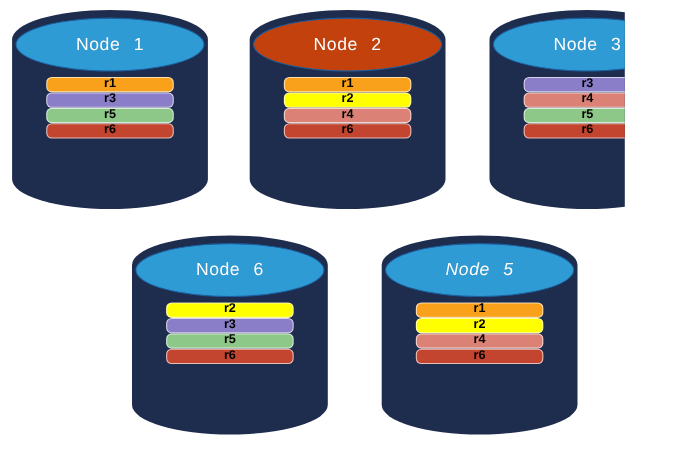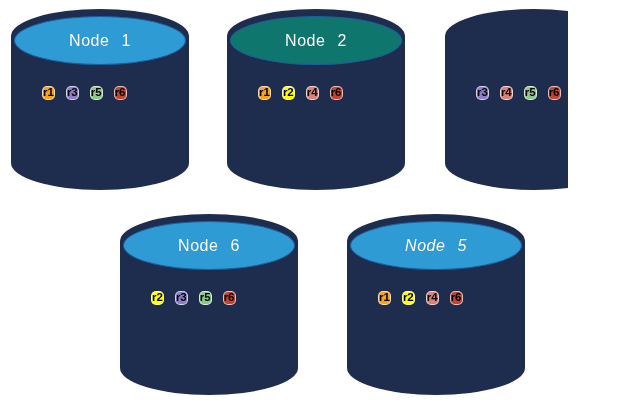--- a/index.html
+++ b/index.html
@@ -49,24 +49,24 @@
     color: #ffffff;
     font-size: 16px;
     word-spacing: 0.45em;
     letter-spacing: 0.5px;
     text-shadow: 0 0 1px rgba(0,0,0,0.15);
   }
   .bars {
     position: absolute;
     left: 31px;
     width: 116px;
-    top: 77px;
+    top: 61px;
     display: flex;
-    flex-direction: row;
-    gap: 11px;
+    flex-direction: column;
+    gap: 0;
   }
   .bar {
     height: 14px;
     border: 1px solid rgba(255,255,255,0.65);
     border-radius: 5px;
     display: flex;
     align-items: center;
     justify-content: center;
     box-sizing: border-box;
   }
@@ -98,41 +98,44 @@
         <span class="bar-label">r5</span>
       </div>
       <div class="bar" style="background-color: rgb(196, 69, 47);">
         <span class="bar-label">r6</span>
       </div>
     </div>
   </div>
 
   <div class="node pos-2">
     <div class="cyl-shell" style="background-color: rgb(30, 44, 78);"></div>
-    <div class="cyl-top" style="background-color: #0f766e;">
+    <div class="cyl-top" style="background-color: #c2410c;">
       <span class="node-title">Node 2</span>
     </div>
     <div class="bars">
       <div class="bar" style="background-color: rgb(249, 161, 27);">
         <span class="bar-label">r1</span>
       </div>
       <div class="bar" style="background-color: rgb(255, 255, 0);">
         <span class="bar-label">r2</span>
       </div>
       <div class="bar" style="background-color: rgb(220, 129, 118);">
         <span class="bar-label">r4</span>
       </div>
       <div class="bar" style="background-color: rgb(196, 69, 47);">
         <span class="bar-label">r6</span>
       </div>
     </div>
   </div>
 
   <div class="node pos-3">
     <div class="cyl-shell" style="background-color: rgb(30, 44, 78);"></div>
+    <div class="cyl-top" style="background-color: rgb(47, 155, 212);">
+      <span class="node-title">Node 3</span>
+    </div>
     <div class="bars">
       <div class="bar" style="background-color: rgb(139, 126, 200);">
         <span class="bar-label">r3</span>
       </div>
       <div class="bar" style="background-color: rgb(220, 129, 118);">
         <span class="bar-label">r4</span>
       </div>
       <div class="bar" style="background-color: rgb(142, 200, 137);">
         <span class="bar-label">r5</span>
       </div>

